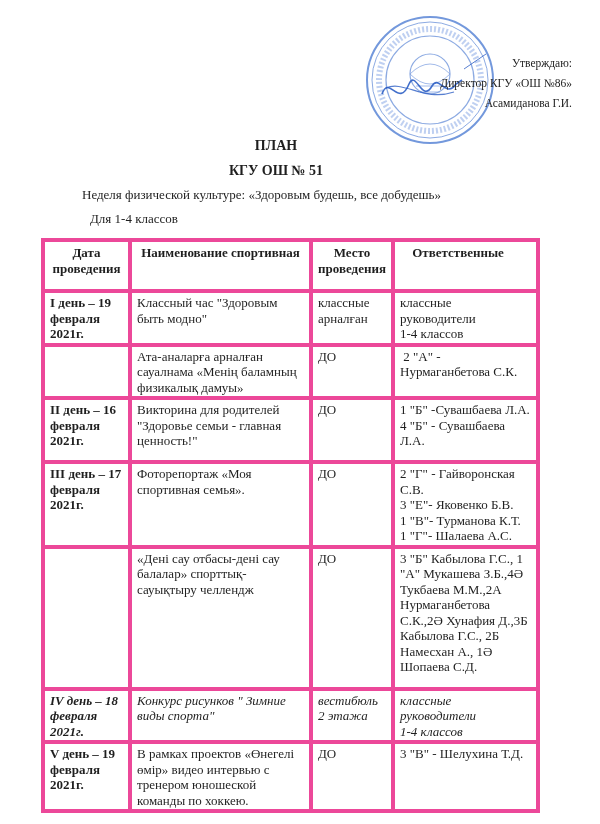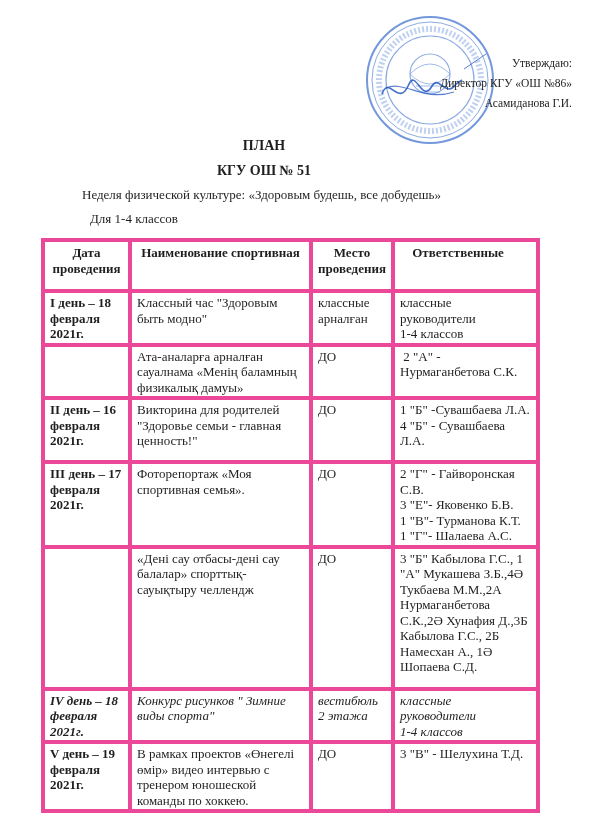--- a/index.html
+++ b/index.html
@@ -1,21 +1,21 @@
 <!DOCTYPE html>
 <html><head>
 <meta charset="utf-8">
 <style>
   html, body { margin:0; padding:0; background:#ffffff; }
   body { width:600px; height:824px; position:relative; overflow:hidden;
          font-family:"Liberation Serif", "DejaVu Serif", serif; color:#1f1f1f; }
   .stamp { position:absolute; left:364px; top:14px; width:132px; height:132px; }
   .approve { position:absolute; right:28px; top:53px; text-align:right; font-size:11.5px; line-height:20px; color:#222; }
   .approve div { white-space:nowrap; }
-  .title { position:absolute; left:0; width:528px; text-align:center; font-weight:bold; font-size:14px; }
+  .title { position:absolute; left:12px; width:528px; text-align:center; font-weight:bold; font-size:14px; }
   .t1 { top:138px; }
   .t2 { top:163px; }
   .subtitle { position:absolute; left:82px; top:187px; font-weight:normal; font-size:13px; }
   .classes { position:absolute; left:90px; top:211px; font-size:13px; }
   table { position:absolute; left:41px; top:238px; border-collapse:collapse; width:495px; table-layout:fixed; }
   td, th { border:4px solid #ec4899; vertical-align:top; font-size:13px; line-height:15.5px; padding:2px 5px 1px 5px; }
   th { font-weight:bold; text-align:center; height:43px; padding-top:3px; }
   td.date { font-weight:bold; }
   col.c1 { width:87px; } col.c2 { width:181px; } col.c3 { width:82px; } col.c4 { width:145px; }
   .ln { display:block; }
@@ -57,21 +57,21 @@
   <thead>
     <tr>
       <th>Дата проведения</th>
       <th>Наименование спортивная</th>
       <th>Место проведения</th>
       <th style="padding-right:20px;">Ответственные</th>
     </tr>
   </thead>
   <tbody>
     <tr style="height:47px;">
-      <td class="date">I день – 18 февраля 2021г.</td>
+      <td class="date">I день – 19 февраля 2021г.</td>
       <td>Классный час "Здоровым быть модно"</td>
       <td>классные арналған</td>
       <td>
         <span class="ln">классные</span>
         <span class="ln">руководители</span>
         <span class="ln">1-4 классов</span>
       </td>
     </tr>
     <tr style="height:49px;">
       <td class="date"></td>

